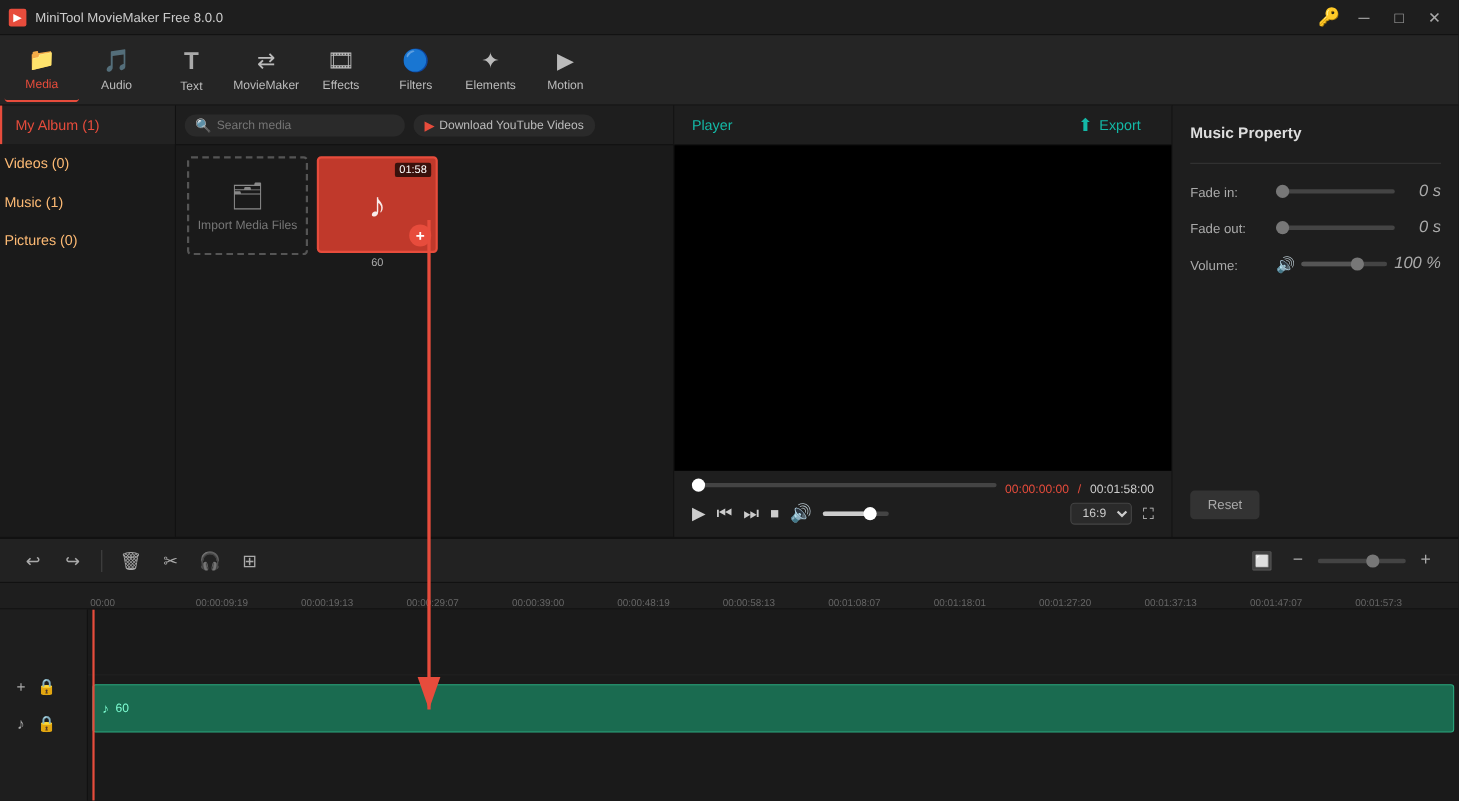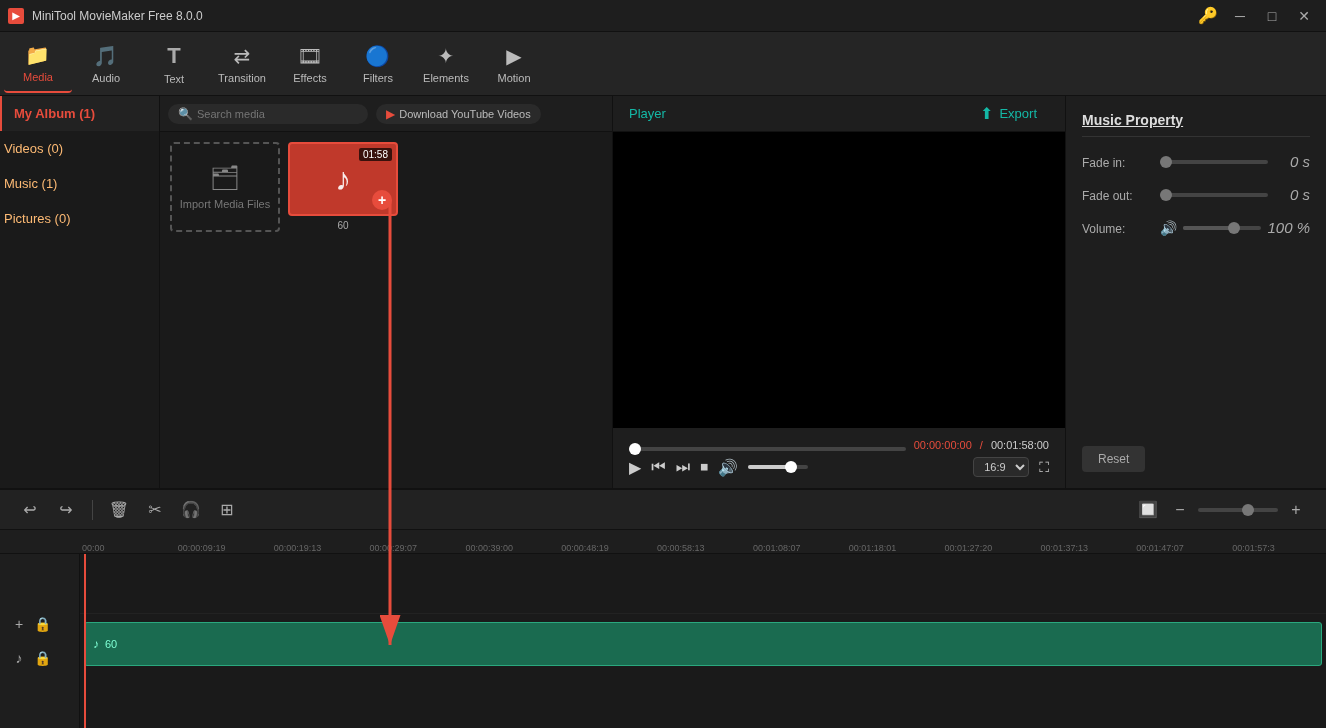--- a/index.html
+++ b/index.html
@@ -21,67 +21,67 @@
       width: 100%; height: 64px; background: #252525; display: flex; align-items: center;
       border-bottom: 1px solid #111; padding: 0 4px;
     }
     .tool-item {
       display: flex; flex-direction: column; align-items: center; justify-content: center;
       width: 68px; height: 58px; cursor: pointer; border-radius: 4px; gap: 4px; padding: 4px;
       color: #bbb; font-size: 11px;
     }
     .tool-item.active { color: #e74c3c; border-bottom: 2px solid #e74c3c; }
     .tool-item .tool-icon { font-size: 20px; }
-    #nav-tab-item { padding: 10px 12px; cursor: pointer; font-size: 13px; color: #e74c3c; border-left: 2px solid #e74c3c; background: #222; font-weight: bold; }
+    #nav-tab-item { padding: 10px 12px; cursor: pointer; font-size: 13px; color: #e74c3c; border-left: 2px solid #e74c3c; background: #222; }
     .nav-tab { padding: 10px 4px; cursor: pointer; font-size: 13px; color: #fdba74; }
     #media-content { flex: 1; display: flex; flex-direction: column; }
     #media-topbar { display: flex; align-items: center; height: 36px; background: #1e1e1e; padding: 0 8px; gap: 8px; border-bottom: 1px solid #111; }
     .search-bar { display: flex; align-items: center; gap: 4px; background: #2a2a2a; border-radius: 12px; padding: 3px 10px; flex: 1; max-width: 200px; }
     .search-bar input { background: transparent; border: none; outline: none; color: #bbb; font-size: 11px; width: 100%; }
     .yt-btn { display: flex; align-items: center; gap: 4px; background: #2a2a2a; border-radius: 12px; padding: 3px 10px; color: #bbb; font-size: 11px; cursor: pointer; }
     .yt-icon { color: #e74c3c; font-size: 12px; }
     #media-grid { display: flex; flex-wrap: wrap; padding: 10px; gap: 8px; align-content: flex-start; flex: 1; overflow-y: auto; }
     .import-box {
       width: 110px; height: 90px; border: 2px dashed #555; border-radius: 4px; display: flex; flex-direction: column;
       align-items: center; justify-content: center; cursor: pointer; color: #777; gap: 6px; font-size: 11px;
     }
     .import-box .folder-icon { font-size: 24px; color: #888; }
     .media-thumb {
-      width: 110px; height: 74px; border-radius: 4px; position: relative; overflow: hidden; cursor: pointer;
+      width: 110px; height: 88px; border-radius: 4px; position: relative; overflow: hidden; cursor: pointer;
       background: #c0392b;
     }
     .media-thumb .duration { position: absolute; top: 4px; right: 4px; background: rgba(0,0,0,0.7); color: #fff; font-size: 10px; padding: 1px 4px; border-radius: 2px; }
     .media-thumb .music-note { font-size: 32px; color: rgba(255,255,255,0.9); display: flex; align-items: center; justify-content: center; height: 100%; }
     .media-thumb .add-btn { position: absolute; bottom: 4px; right: 4px; width: 20px; height: 20px; background: #e74c3c; border-radius: 50%; display: flex; align-items: center; justify-content: center; color: #fff; font-size: 14px; font-weight: bold; }
     .thumb-wrapper { display: flex; flex-direction: column; align-items: center; gap: 4px; }
     .thumb-name { font-size: 10px; color: #aaa; }
 
     
     #player-panel { flex: 1; background: #1e1e1e; display: flex; flex-direction: column; border-right: 1px solid #111; min-width: 0; }
     #player-header { height: 36px; display: flex; align-items: center; padding: 0 16px; border-bottom: 1px solid #111; gap: 8px; }
     #player-header span { font-size: 13px; color: #14b8a6; }
     #export-btn { margin-left: auto; display: flex; align-items: center; gap: 6px; background: transparent; border: none; color: #bbb; cursor: pointer; font-size: 13px; padding: 4px 12px; border-radius: 4px; }
     #video-area { flex: 1; background: #000; margin: 0; }
     #player-controls { height: 60px; display: flex; flex-direction: column; justify-content: center; padding: 0 16px; gap: 6px; }
-    #progress-bar-wrap { display: flex; align-items: flex-end; gap: 8px; }
+    #progress-bar-wrap { display: flex; align-items: flex-start; gap: 8px; }
     #progress-bar { flex: 1; height: 4px; background: #444; border-radius: 2px; cursor: pointer; position: relative; }
     #progress-bar .progress-fill { width: 0%; height: 100%; background: #e74c3c; border-radius: 2px; }
     #progress-bar .progress-thumb { position: absolute; left: 0; top: -4px; width: 12px; height: 12px; background: #fff; border-radius: 50%; }
     .time-display { font-size: 11px; color: #e74c3c; white-space: nowrap; }
     #ctrl-btns { display: flex; align-items: center; gap: 10px; }
     .ctrl-btn { background: transparent; border: none; color: #ccc; cursor: pointer; font-size: 16px; display: flex; align-items: center; }
     .volume-bar { width: 60px; height: 4px; background: #444; border-radius: 2px; position: relative; }
     .volume-bar .vol-fill { width: 80%; height: 100%; background: #ccc; border-radius: 2px; }
     .volume-bar .vol-thumb { position: absolute; right: 18%; top: -4px; width: 12px; height: 12px; background: #fff; border-radius: 50%; }
     .aspect-select { margin-left: auto; background: #2a2a2a; border: 1px solid #444; color: #ccc; border-radius: 4px; padding: 2px 6px; font-size: 11px; cursor: pointer; }
     .fullscreen-btn { background: transparent; border: none; color: #ccc; cursor: pointer; font-size: 14px; }
 
     
     #right-panel { width: 260px; background: #1e1e1e; display: flex; flex-direction: column; padding: 16px; }
-    #right-panel h3 { font-size: 14px; color: #ddd; margin-bottom: 16px; padding-bottom: 8px; border-bottom: 1px solid #333; text-decoration: underline; }
+    #right-panel h3 { font-size: 14px; color: #ddd; margin-bottom: 16px; padding-bottom: 20px; border-bottom: 1px solid #333; }
     .prop-row { display: flex; align-items: flex-end; margin-bottom: 16px; gap: 8px; }
     .prop-label { font-size: 12px; color: #aaa; min-width: 70px; }
     .prop-slider-wrap { flex: 1; display: flex; align-items: center; gap: 6px; }
     .prop-slider { flex: 1; height: 4px; background: #444; border-radius: 2px; position: relative; }
     .prop-slider .slider-fill { height: 100%; background: #555; border-radius: 2px; }
     .prop-slider .slider-thumb { position: absolute; top: -4px; width: 12px; height: 12px; background: #777; border-radius: 50%; }
     .prop-value { font-size: 15px; color: #aaa; min-width: 36px; text-align: right; font-style: italic; }
     #reset-btn { margin-top: auto; padding: 6px 16px; background: #333; border: none; color: #aaa; border-radius: 4px; cursor: pointer; font-size: 12px; align-self: flex-end; }
     .volume-icon { font-size: 14px; color: #aaa; }
     .prop-slider.fade-in .slider-thumb { left: 0; }
@@ -151,21 +151,21 @@
     <div class="tool-item">
       <span class="tool-icon">🎵</span>
       <span>Audio</span>
     </div>
     <div class="tool-item">
       <span class="tool-icon" style="font-size:22px;font-weight:bold;color:#aaa;">T</span>
       <span>Text</span>
     </div>
     <div class="tool-item">
       <span class="tool-icon">⇄</span>
-      <span>Transition</span>
+      <span>MovieMaker</span>
     </div>
     <div class="tool-item">
       <span class="tool-icon">🎞</span>
       <span>Effects</span>
     </div>
     <div class="tool-item">
       <span class="tool-icon">🔵</span>
       <span>Filters</span>
     </div>
     <div class="tool-item">

